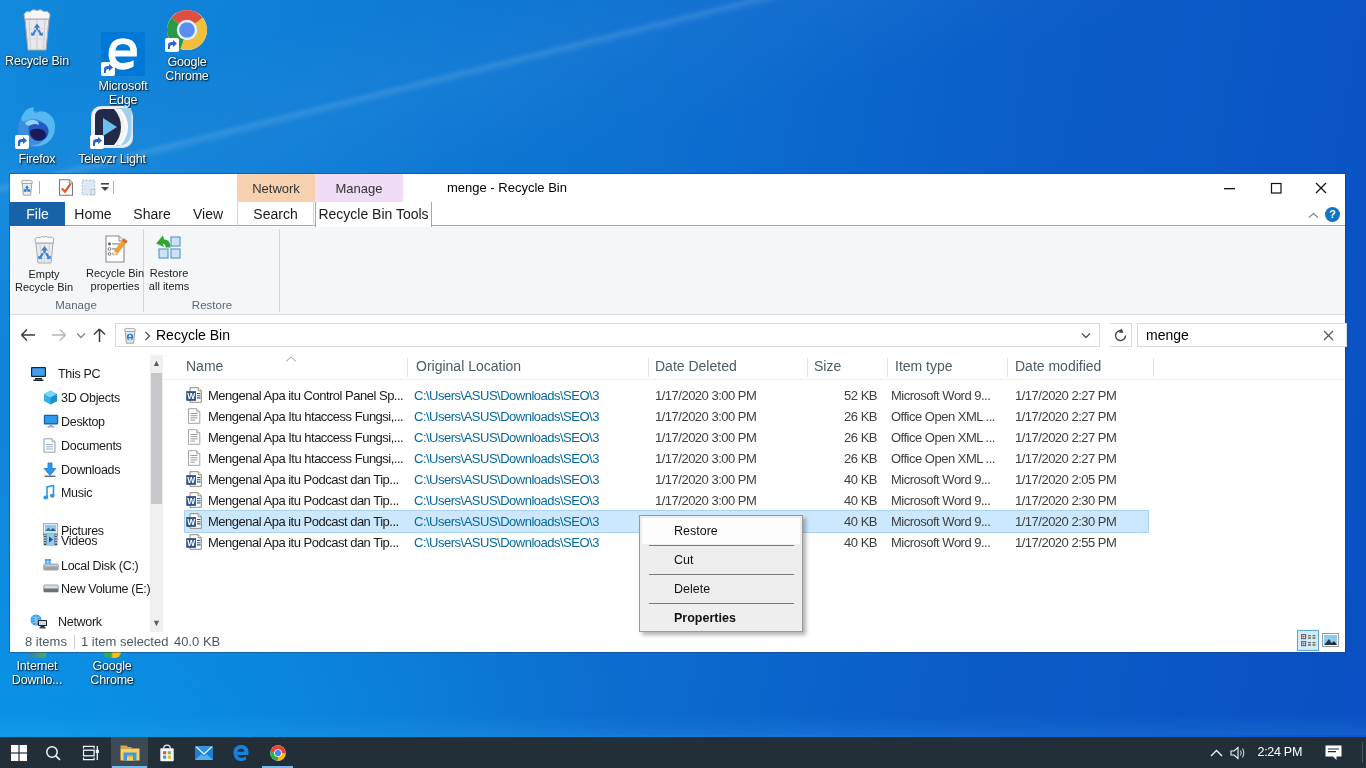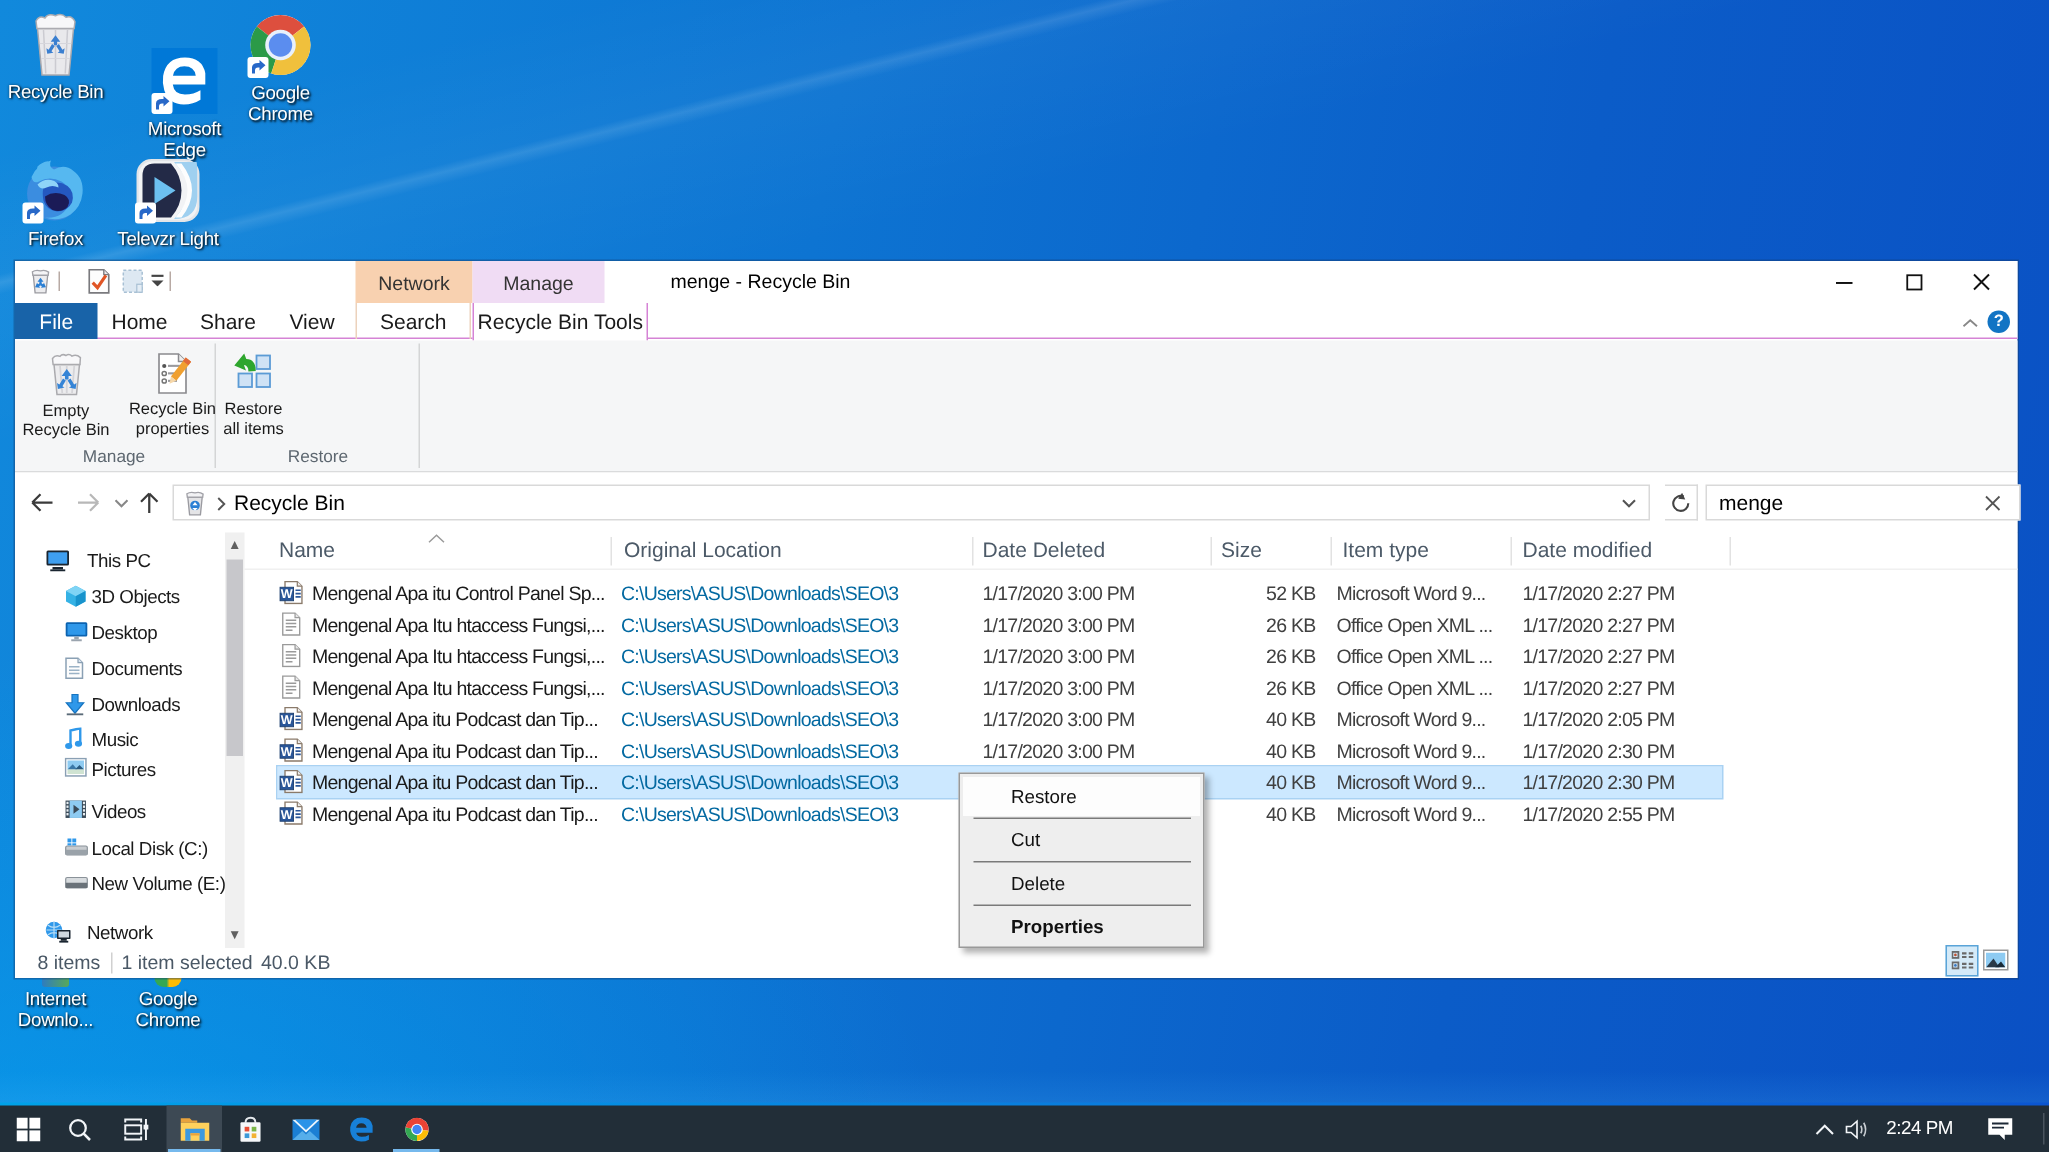--- a/index.html
+++ b/index.html
@@ -353,21 +353,21 @@
         </svg>Documents</div>
     <div class="navitem" style="left:51px; top:103px;"><svg style="left:-18px;" width="14" height="15" viewBox="0 0 14 15">
           <path d="M5 1 L9 1 L9 6.5 L12.8 6.5 L7 13.5 L1.2 6.5 L5 6.5 Z" fill="#2f98ea" stroke="#1774c0" stroke-width="0.8"></path>
           <rect x="1.5" y="13.6" width="11" height="1.4" fill="#5a6a78"></rect>
         </svg>Downloads</div>
     <div class="navitem" style="left:51px; top:126px;"><svg style="left:-18px;" width="12" height="15" viewBox="0 0 12 15">
           <path d="M4 12.2 L4 2 L10.5 0.5 L10.5 10.6" fill="none" stroke="#2f98ea" stroke-width="1.6"></path>
           <ellipse cx="2.8" cy="12.4" rx="2.4" ry="2" fill="#2f98ea"></ellipse>
           <ellipse cx="9.3" cy="10.8" rx="2.4" ry="2" fill="#2f98ea"></ellipse>
         </svg>Music</div>
-    <div class="navitem" style="left:51px; top:146px;"><svg style="left:-18px;" width="15" height="13" viewBox="0 0 15 13">
+    <div class="navitem" style="left:51px; top:164px;"><svg style="left:-18px;" width="15" height="13" viewBox="0 0 15 13">
           <rect x="0.7" y="0.7" width="13.6" height="11.6" fill="#fff" stroke="#8aa0b4" stroke-width="1"></rect>
           <rect x="2" y="2" width="11" height="6" fill="#8ecbf2"></rect>
           <path d="M2 8 L5.5 4.5 L8.5 8 Z" fill="#3a78a8"></path>
           <path d="M7 8 L10 5 L13 8 Z" fill="#2a5a80"></path>
           <rect x="2" y="8" width="11" height="3" fill="#cfe3d2"></rect>
         </svg>Pictures</div>
     <div class="navitem" style="left:51px; top:174px;"><svg style="left:-18px;" width="15" height="13" viewBox="0 0 15 13">
           <rect x="0.7" y="0.7" width="13.6" height="11.6" fill="#3a4a58"></rect>
           <rect x="3.4" y="0.7" width="8.2" height="11.6" fill="#8ecbf2"></rect>
           <g fill="#e8eef2">

